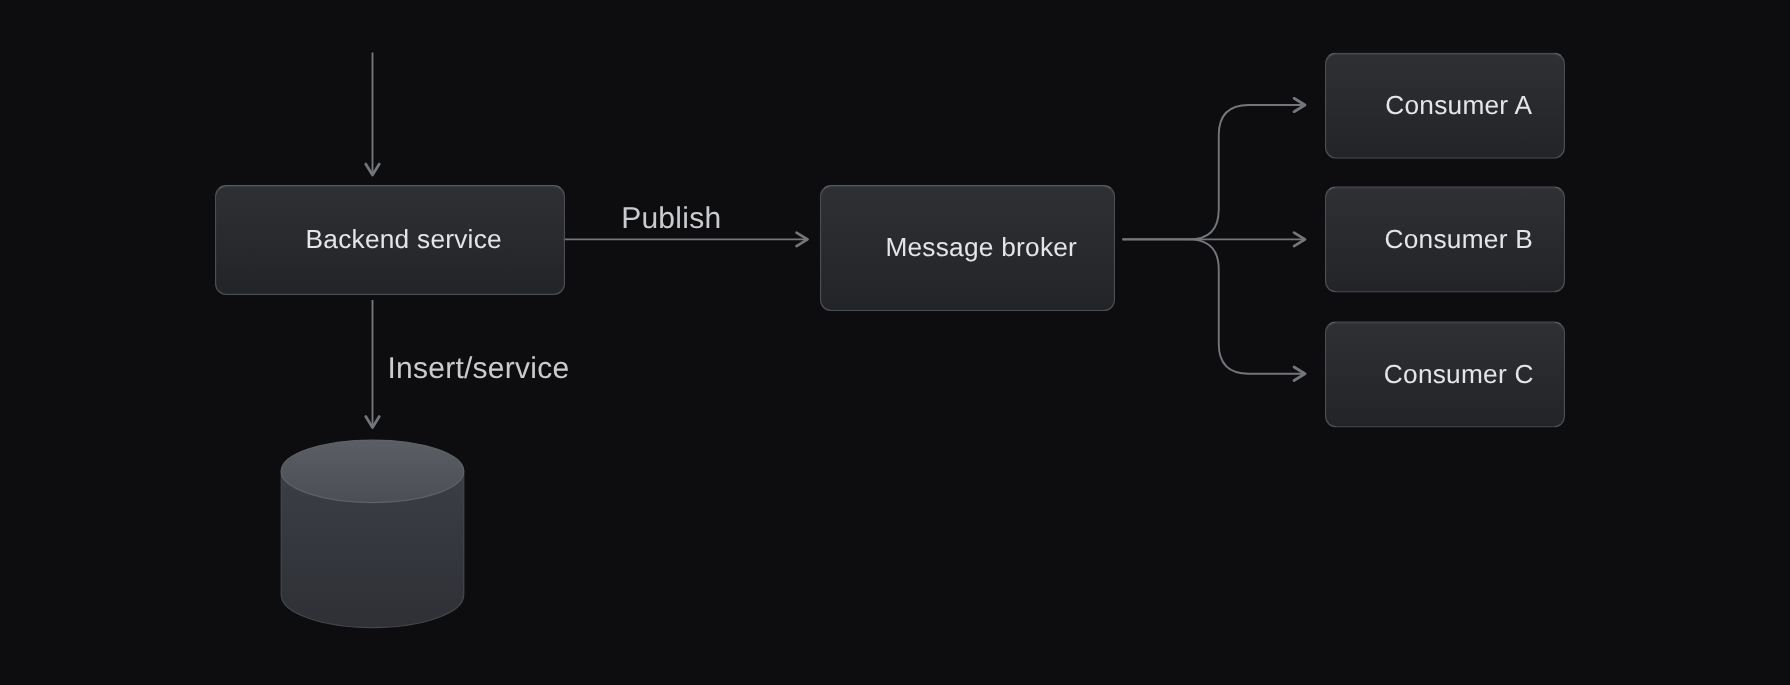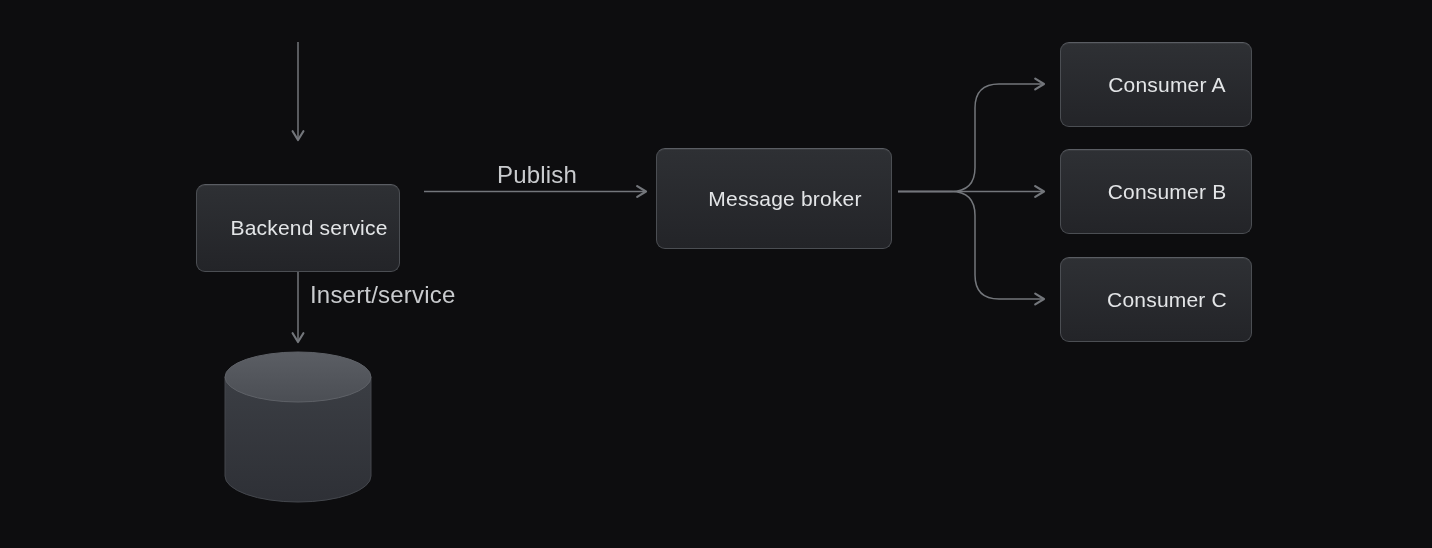--- a/index.html
+++ b/index.html
@@ -82,21 +82,21 @@
 
       <path d="M 898 191.5 L 951 191.5 Q 975 191.5 975 215.5 L 975 275 Q 975 299 999 299 L 1044 299" marker-end="url(#arrow)"></path>
     </g>
 
     <g>
       <path d="M 225 377 L 225 476 A 73 26 0 0 0 371 476 L 371 377 Z" fill="url(#cylBody)" stroke="#44474d" stroke-width="1"></path>
       <ellipse cx="298" cy="377" rx="73" ry="25" fill="url(#cylTop)" stroke="#5e6167" stroke-width="1"></ellipse>
     </g>
   </svg>
 
-  <div class="node" style="left:196px; top:148px; width:204px; height:88px;margin-top:36px;">
+  <div class="node" style="left:172px; top:148px; width:280px; height:88px;">
     <span>Backend service</span>
   </div>
 
   <div class="node" style="left:656px; top:148px; width:236px; height:101px;">
     <span>Message broker</span>
   </div>
 
   <div class="node" style="left:1060px; top:42px; width:192px; height:85px;">
     <span>Consumer A</span>
   </div>

